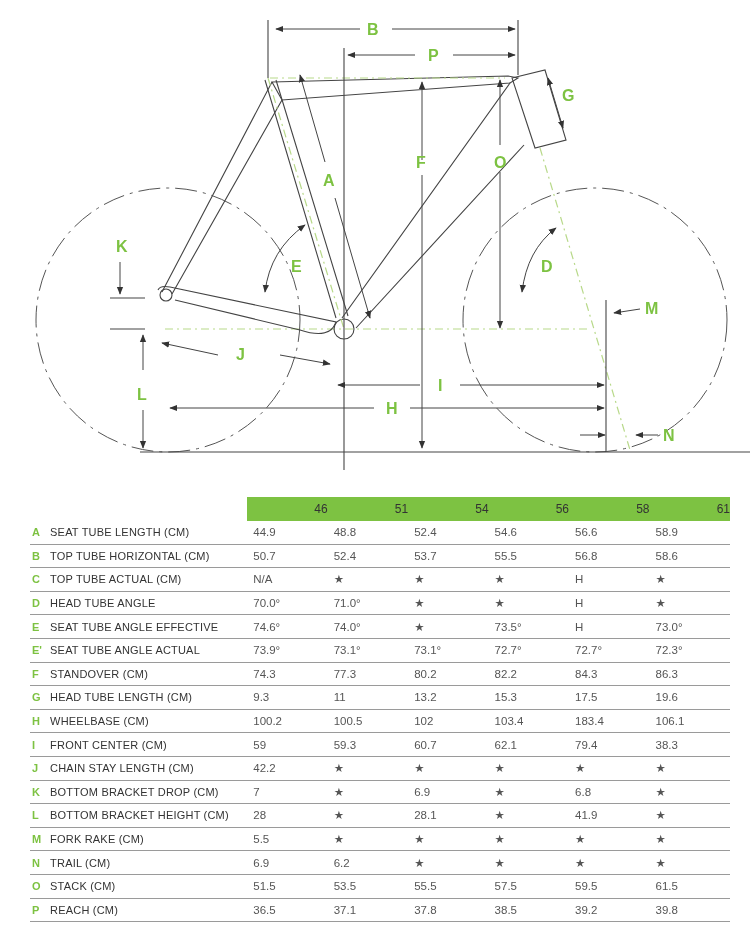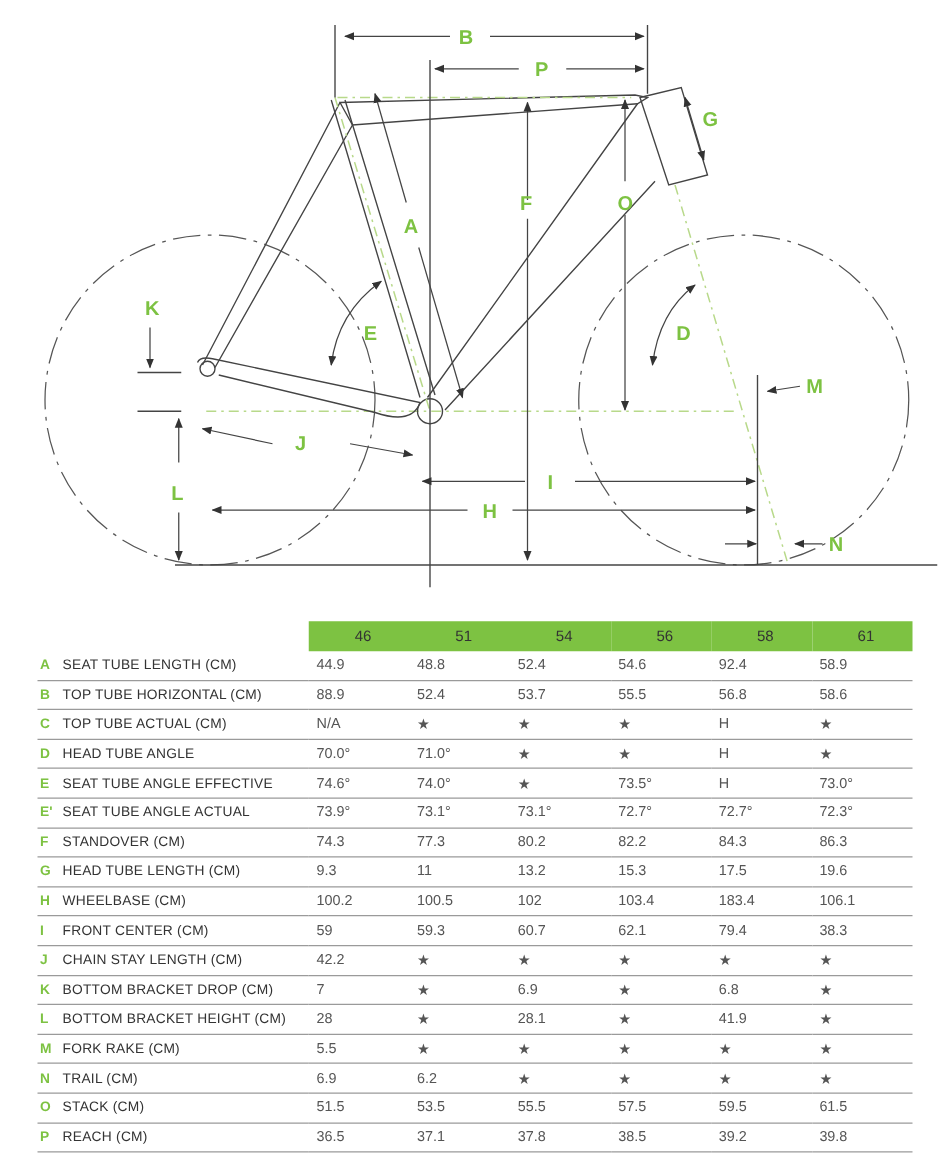--- a/index.html
+++ b/index.html
@@ -4,21 +4,21 @@
 <style>
   html, body { margin:0; padding:0; background:#ffffff; }
   body { width:750px; height:940px; position:relative; overflow:hidden; font-family:"Liberation Sans", sans-serif; }
   #diagram { position:absolute; left:0; top:0; width:750px; height:470px; }
   #diagram text { font-family:"Liberation Sans", sans-serif; font-weight:bold; fill:#7dc242; font-size:16px; }
   .stroke { stroke:#444; fill:none; stroke-width:1.1; }
   .dash { stroke:#555; fill:none; stroke-width:1; stroke-dasharray:22 6 3 6; }
   .gdash { stroke:#b8d98a; fill:none; stroke-width:1.2; stroke-dasharray:8 4 2 4; }
   .dim { stroke:#444; stroke-width:1; fill:none; }
   #geo-table { position:absolute; left:30px; top:497px; width:700px; border-collapse:collapse; }
-  #geo-table th { height:24px; background:#7dc242; color:#333; font-weight:normal; font-size:12px; text-align:center; padding:0 0 0 6px; }
+  #geo-table th { height:24px; background:#7dc242; color:#333; font-weight:normal; font-size:12px; text-align:right; padding:0 0 0 6px; }
   #geo-table th.blank { background:#fff; }
   #geo-table td { height:22.6px; border-bottom:1.5px solid #9a9a9a; font-size:11.5px; color:#555; padding:0 0 0 6px; white-space:nowrap; }
   #geo-table td.letter { color:#7dc242; font-weight:bold; width:12px; padding-left:2px; font-size:11px; }
   #geo-table td.label { color:#333; font-weight:normal; font-size:11px; width:196px; letter-spacing:0.2px; }
   #geo-table td.val { width:74px; }
 </style>
 </head>
 <body>
 
 <svg id="diagram" viewBox="0 0 750 470">
@@ -110,27 +110,27 @@
     </tr>
   </thead>
   <tbody id="tbody">
       <tr>
         <td class="letter">A</td>
         <td class="label">SEAT TUBE LENGTH (CM)</td>
         <td class="val">44.9</td>
         <td class="val">48.8</td>
         <td class="val">52.4</td>
         <td class="val">54.6</td>
-        <td class="val">92.4</td>
+        <td class="val">56.6</td>
         <td class="val">58.9</td>
       </tr>
       <tr>
         <td class="letter">B</td>
         <td class="label">TOP TUBE HORIZONTAL (CM)</td>
-        <td class="val">88.9</td>
+        <td class="val">50.7</td>
         <td class="val">52.4</td>
         <td class="val">53.7</td>
         <td class="val">55.5</td>
         <td class="val">56.8</td>
         <td class="val">58.6</td>
       </tr>
       <tr>
         <td class="letter">C</td>
         <td class="label">TOP TUBE ACTUAL (CM)</td>
         <td class="val">N/A</td>

